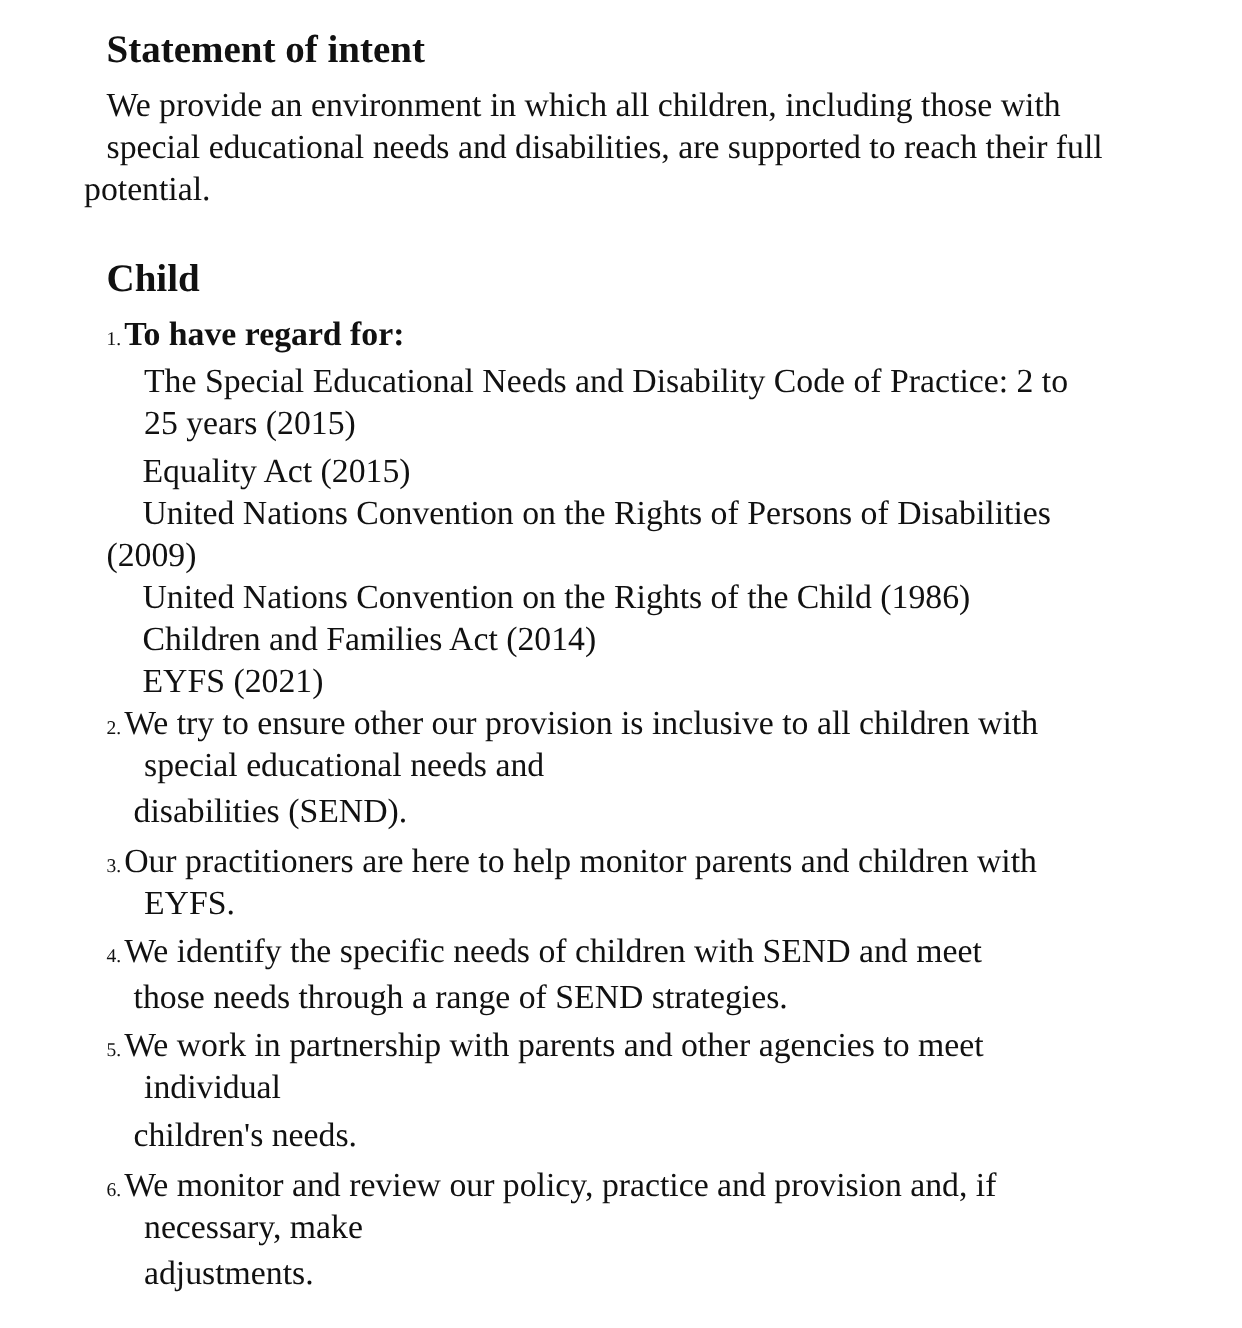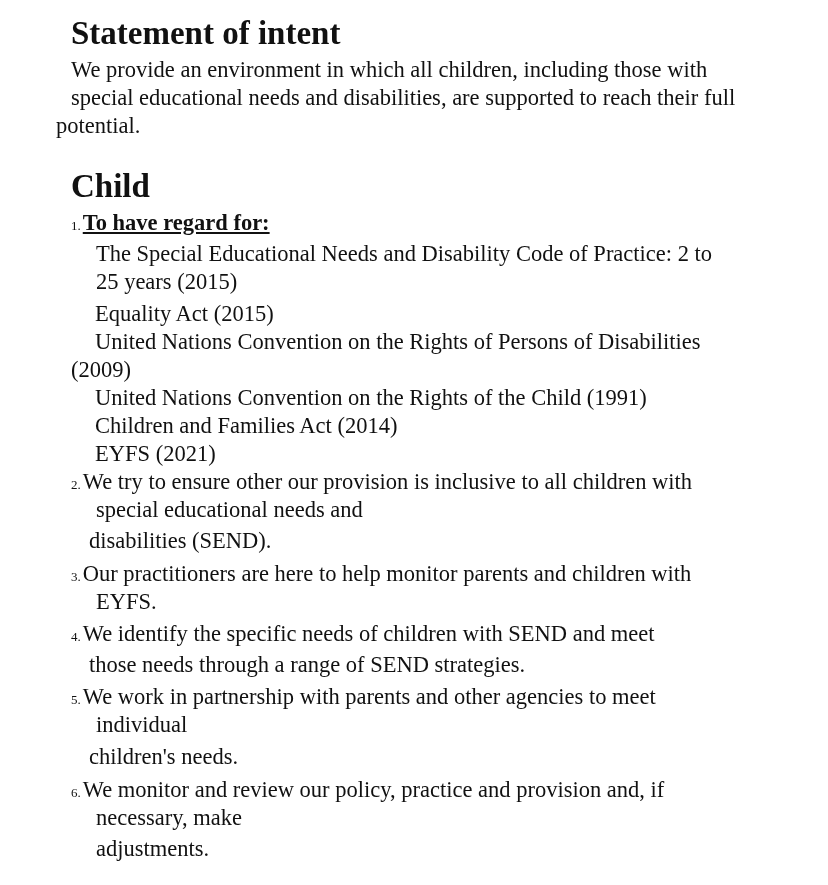--- a/index.html
+++ b/index.html
@@ -1,42 +1,42 @@
 <!DOCTYPE html>
 <html><head>
   <meta charset="utf-8">
   <style>
     html, body { margin:0; padding:0; background:#ffffff; }
     body { width:828px; height:885px; position:relative; overflow:hidden;
       font-family:"Liberation Serif", serif; color:#111111; }
     .ln { position:absolute; white-space:nowrap; font-size:22.5px; line-height:28px; }
-    .h { font-weight:bold; font-size:33px; line-height:32px; }
+    .h { font-weight:bold; font-size:26px; line-height:32px; }
     .num { font-size:13px; margin-right:2px; }
-    .b { font-weight:bold;text-decoration:underline; }
+    .b { font-weight:bold; }
   </style>
 </head>
 <body>
 
 <div>
   <div class="ln h" style="left:71px;top:17px">Statement of intent</div>
   <div class="ln" style="left:71px;top:56px">We provide an environment in which all children, including those with</div>
   <div class="ln" style="left:71px;top:84px">special educational needs and disabilities, are supported to reach their full</div>
   <div class="ln" style="left:56px;top:112px">potential.</div>
 
   <div class="ln h" style="left:71px;top:170px">Child</div>
 
   <div class="ln" style="left:71px;top:209px">
     <span class="num">1.</span><span class="b">To have regard for:</span>
   </div>
   <div class="ln" style="left:96px;top:240px">The Special Educational Needs and Disability Code of Practice: 2 to</div>
   <div class="ln" style="left:96px;top:268px">25 years (2015)</div>
   <div class="ln" style="left:95px;top:300px">Equality Act (2015)</div>
   <div class="ln" style="left:95px;top:328px">United Nations Convention on the Rights of Persons of Disabilities</div>
   <div class="ln" style="left:71px;top:356px">(2009)</div>
-  <div class="ln" style="left:95px;top:384px">United Nations Convention on the Rights of the Child (1991)</div>
+  <div class="ln" style="left:95px;top:384px">United Nations Convention on the Rights of the Child (1986)</div>
   <div class="ln" style="left:95px;top:412px">Children and Families Act (2014)</div>
   <div class="ln" style="left:95px;top:440px">EYFS (2021)</div>
 
   <div class="ln" style="left:71px;top:468px">
     <span class="num">2.</span><span>We try to ensure other our provision is inclusive to all children with</span>
   </div>
   <div class="ln" style="left:96px;top:496px">special educational needs and</div>
   <div class="ln" style="left:89px;top:527px">disabilities (SEND).</div>
 
   <div class="ln" style="left:71px;top:560px">

